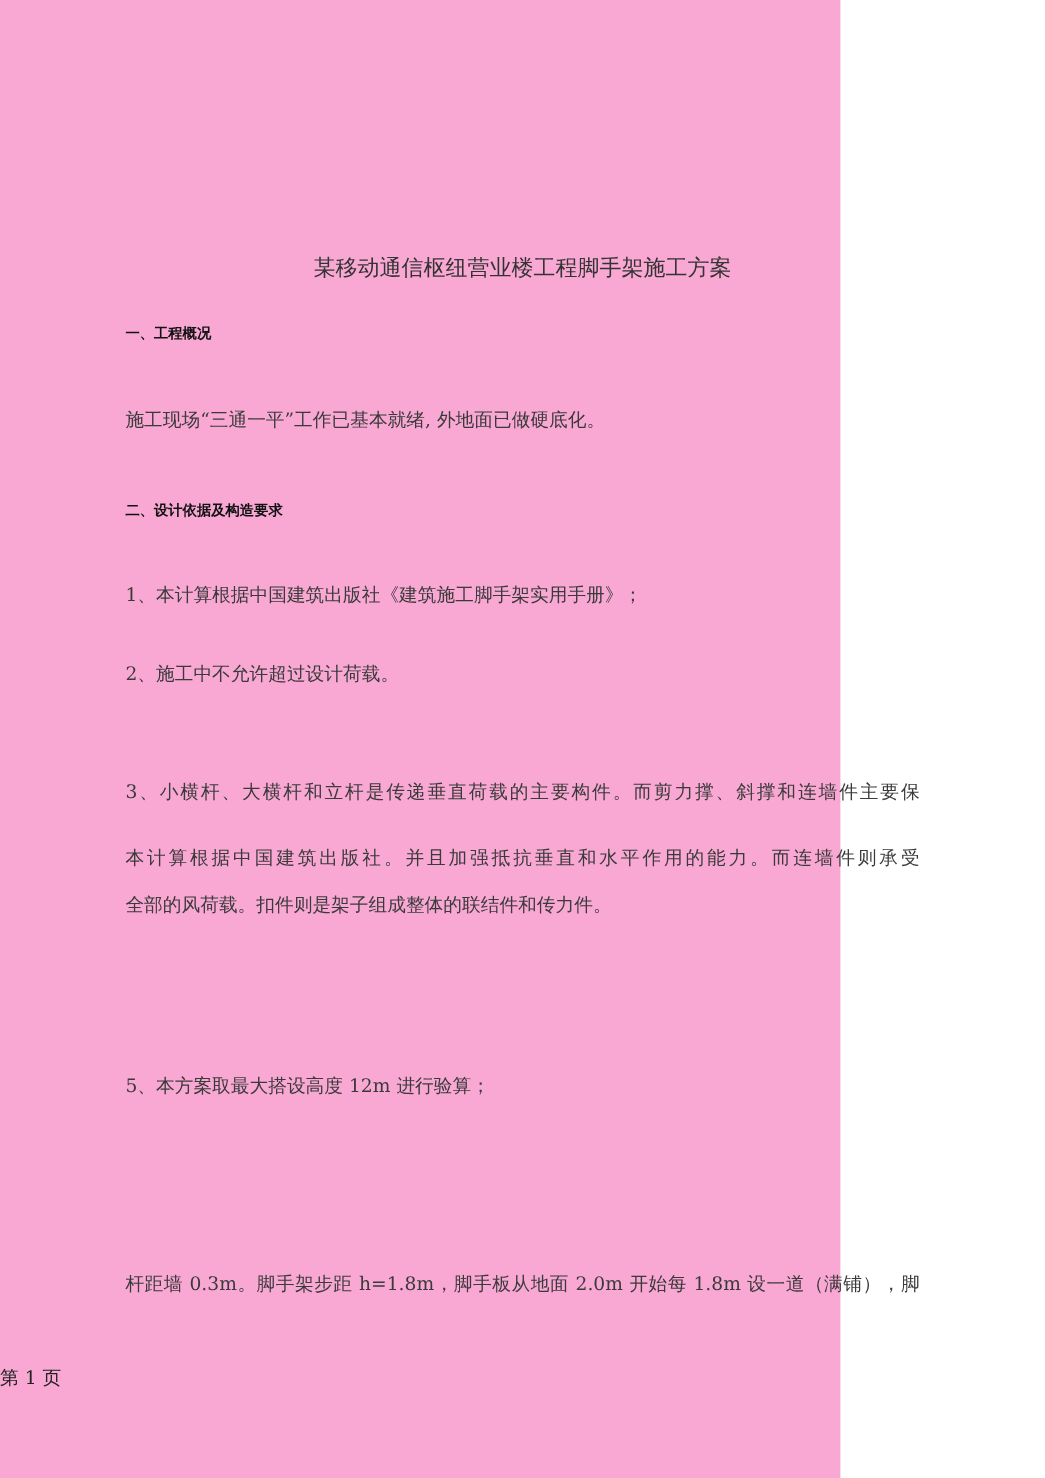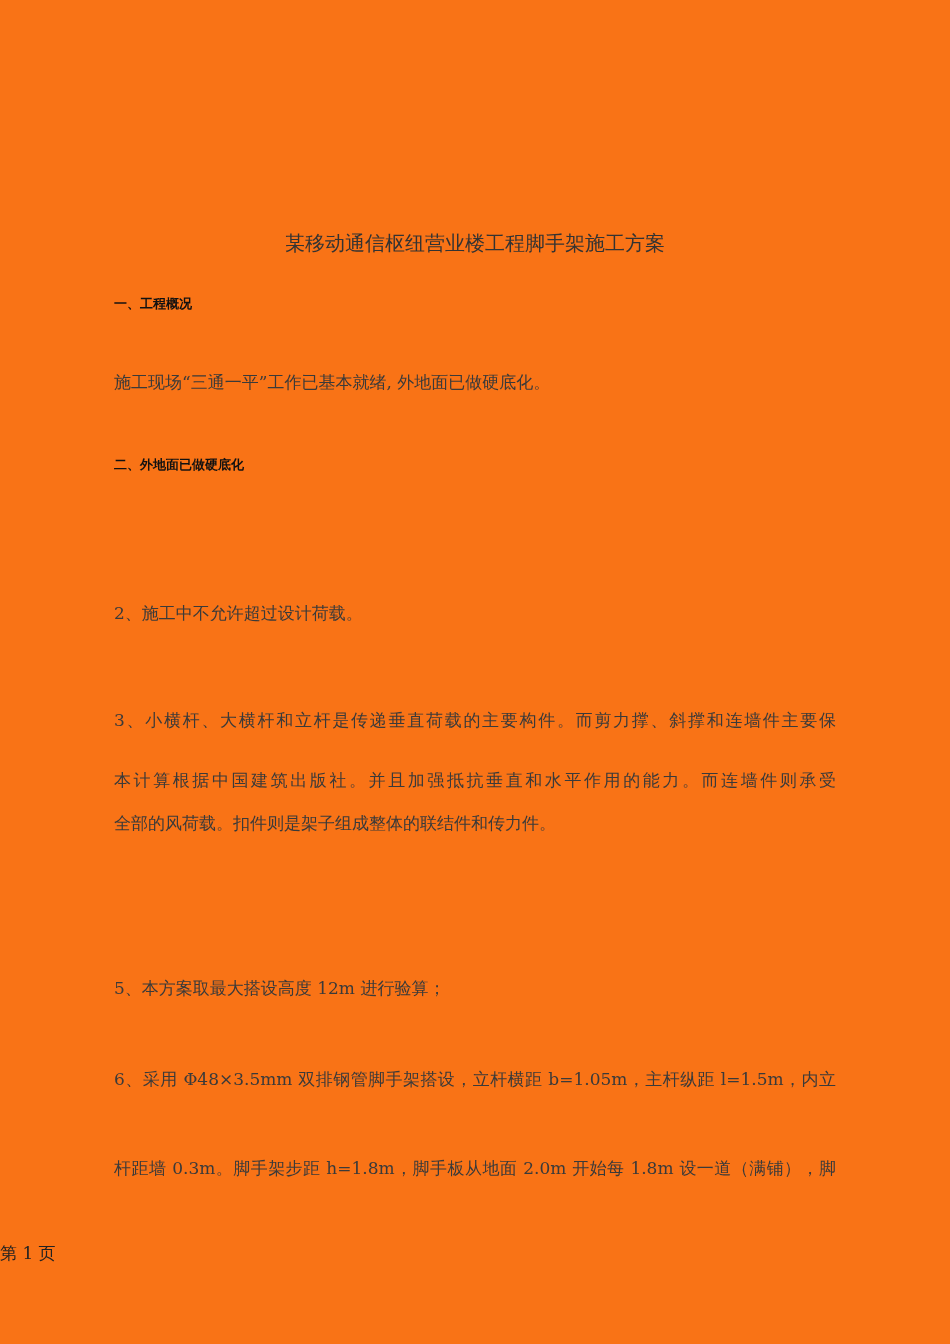--- a/index.html
+++ b/index.html
@@ -11,22 +11,22 @@
       width: 950px;
       height: 1344px;
       position: relative;
       overflow: hidden;
       font-family: "DejaVu Serif", "Liberation Serif", serif;
       color: #333333;
     }
     .page {
       position: absolute;
       left: 0; top: 0;
-      width: 950px; height: 1344px;
-      background: #f97316;
+      width: 764px; height: 1344px;
+      background: #f9a8d4;
     }
     .line {
       position: absolute;
       left: 114px;
       white-space: nowrap;
       font-size: 17px;
       line-height: 22px;
       color: #3a3a3a;
     }
     .title {
@@ -65,30 +65,30 @@
 <body>
 
 <div class="page">
 
   <div class="title">某移动通信枢纽营业楼工程脚手架施工方案</div>
 
   <div class="line heading" style="top:293px;">一、工程概况</div>
 
   <div class="line" style="top:371px;">施工现场“三通一平”工作已基本就绪, 外地面已做硬底化。</div>
 
-  <div class="line heading" style="top:454px;">二、外地面已做硬底化</div>
+  <div class="line heading" style="top:454px;">二、设计依据及构造要求</div>
 
+  <div class="line" style="top:530px;">1、本计算根据中国建筑出版社《建筑施工脚手架实用手册》；</div>
 
   <div class="line" style="top:602px;">2、施工中不允许超过设计荷载。</div>
 
   <div class="line justify" style="top:709px;">3、小横杆、大横杆和立杆是传递垂直荷载的主要构件。而剪力撑、斜撑和连墙件主要保</div>
   <div class="line justify" style="top:769px;">本计算根据中国建筑出版社。并且加强抵抗垂直和水平作用的能力。而连墙件则承受</div>
   <div class="line" style="top:812px;">全部的风荷载。扣件则是架子组成整体的联结件和传力件。</div>
 
 
   <div class="line" style="top:977px;">5、本方案取最大搭设高度 12m 进行验算；</div>
 
-  <div class="line justify" style="top:1068px;">6、采用 Φ48×3.5mm 双排钢管脚手架搭设，立杆横距 b=1.05m，主杆纵距 l=1.5m，内立</div>
   <div class="line justify" style="top:1157px;">杆距墙 0.3m。脚手架步距 h=1.8m，脚手板从地面 2.0m 开始每 1.8m 设一道（满铺），脚</div>
 
   <div class="footer">第 1 页</div>
 
 </div>
 
 </body></html>

